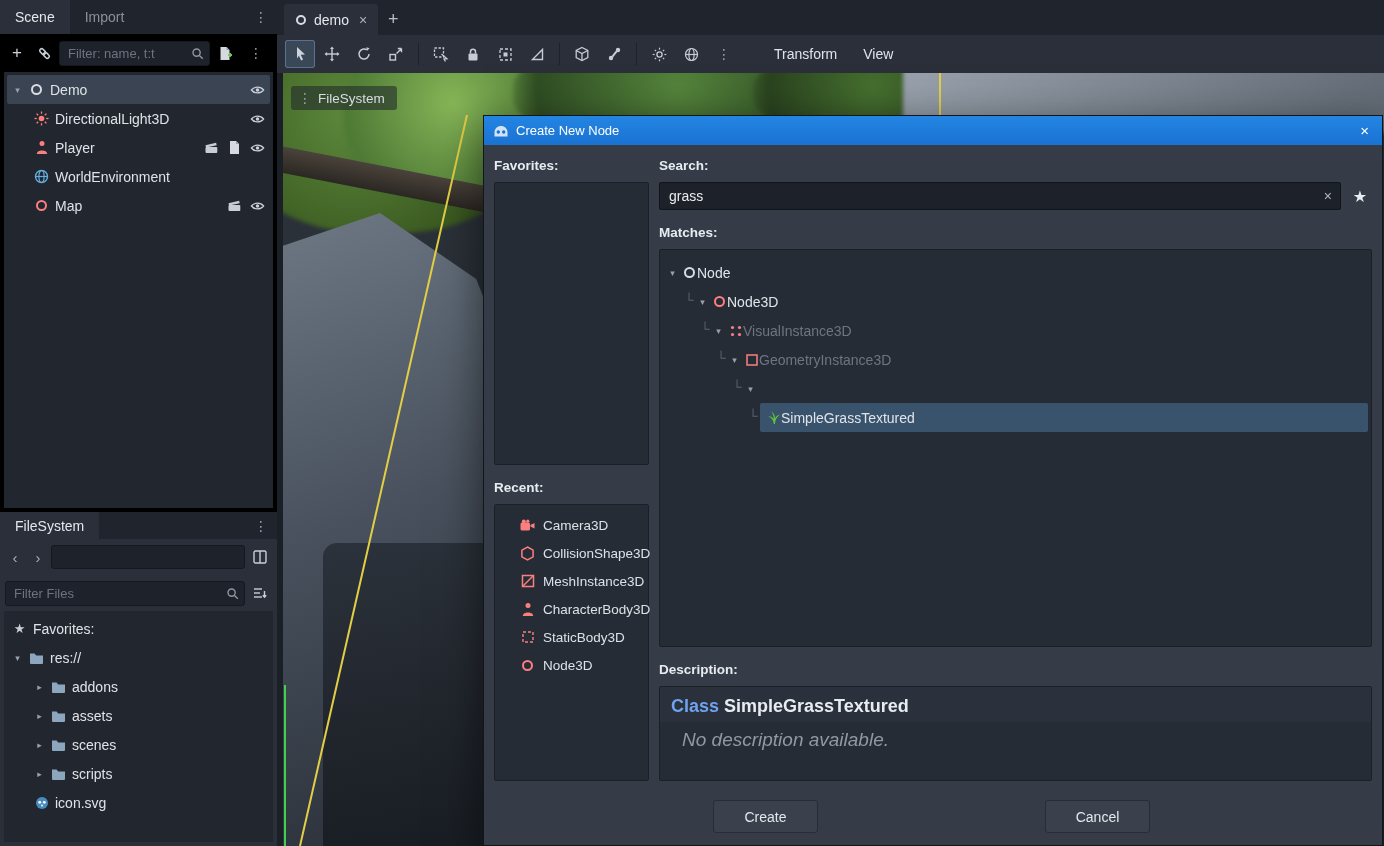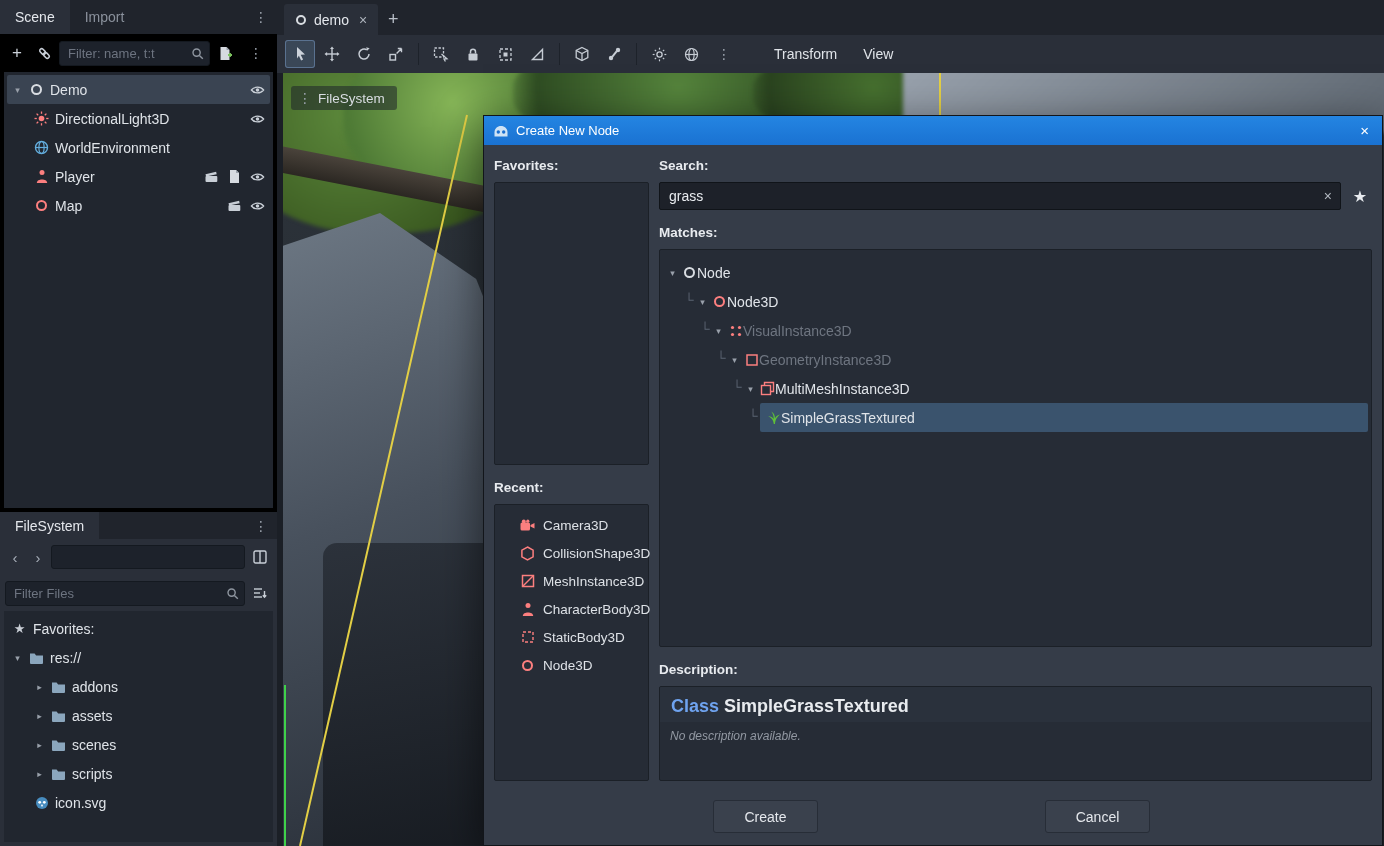--- a/index.html
+++ b/index.html
@@ -85,21 +85,21 @@
   .mrow{height:29px;display:flex;align-items:center;font-size:14px;color:#e0e4e9;}
   .mrow .corner{color:#5a6372;font-size:13px;width:14px;text-align:center;flex:none;position:relative;top:-2px;}
   .mrow .chev{width:13px;font-size:9px;color:#99a0aa;text-align:center;flex:none;}
   .mrow .mi{display:flex;align-items:center;gap:0;flex:1;height:100%;padding-left:3px;min-width:0;}
   .mrow.disabled .mlbl{color:#6e7580;}
   .mrow.selected .mi{background:#3a536d;border-radius:2px;margin-right:3px;padding-left:6px;}
   .panel.desc{flex:1;margin-bottom:0;overflow:hidden;}
   .desc-line1{padding:9px 11px 5px;font-size:18px;background:#2a313c;}
   .cls{color:#6fa3ef;font-weight:bold;}
   .clsname{font-weight:bold;color:#e8ebef;margin-left:5px;}
-  .desc-line2{padding:7px 10px;font-style:italic;color:#9298a2;font-size:12px;}
+  .desc-line2{padding:7px 22px;font-style:italic;color:#9298a2;font-size:19px;}
   .dialog-footer{height:54px;position:relative;flex:none;}
   .dbtn{position:absolute;top:9px;width:105px;height:33px;background:#3a414d;border:1px solid #272d37;border-radius:3px;
       color:#e4e7ec;font-size:14px;display:flex;align-items:center;justify-content:center;}
   .dbtn.create{left:229px;}
   .dbtn.cancel{left:561px;}
 
   svg{display:block;}
 </style>
 </head>
 <body>
@@ -174,30 +174,20 @@
       <span class="sp"></span>
       <span class="icn">
           <svg width="16" height="12" viewBox="0 0 16 12">
             <path d="M1.5 6C4.5 2 11.5 2 14.5 6 11.5 10 4.5 10 1.5 6Z" fill="none" stroke="#c8ced6" stroke-width="1.4"></path>
             <circle cx="8" cy="6" r="1.9" fill="#c8ced6"></circle>
           </svg>
         </span>
     </div>
     <div class="trow indent1">
       <span class="icn">
-          <svg width="15" height="15" viewBox="0 0 15 15">
-            <circle cx="7.5" cy="7.5" r="6" fill="none" stroke="#64aede" stroke-width="1.4"></circle>
-            <ellipse cx="7.5" cy="7.5" rx="2.6" ry="6" fill="none" stroke="#64aede" stroke-width="1.2"></ellipse>
-            <line x1="1.5" y1="7.5" x2="13.5" y2="7.5" stroke="#64aede" stroke-width="1.2"></line>
-          </svg>
-        </span>
-      <span>WorldEnvironment</span>
-    </div>
-    <div class="trow indent1">
-      <span class="icn">
           <svg width="14" height="15" viewBox="0 0 14 15">
             <circle cx="7" cy="3.4" r="2.5" fill="#fc7f7f"></circle>
             <path d="M1.8 14c0-4.6 10.4-4.6 10.4 0z" fill="#fc7f7f"></path>
           </svg>
         </span>
       <span>Player</span>
       <span class="sp"></span>
       <span class="right-icons">
         <span class="icn">
             <svg width="15" height="13" viewBox="0 0 15 13">
@@ -211,20 +201,30 @@
               <path d="M8 1v3h3z" fill="#9aa1ab"></path>
             </svg>
           </span>
         <span class="icn">
             <svg width="16" height="12" viewBox="0 0 16 12">
               <path d="M1.5 6C4.5 2 11.5 2 14.5 6 11.5 10 4.5 10 1.5 6Z" fill="none" stroke="#c8ced6" stroke-width="1.4"></path>
               <circle cx="8" cy="6" r="1.9" fill="#c8ced6"></circle>
             </svg>
           </span>
       </span>
+    </div>
+    <div class="trow indent1">
+      <span class="icn">
+          <svg width="15" height="15" viewBox="0 0 15 15">
+            <circle cx="7.5" cy="7.5" r="6" fill="none" stroke="#64aede" stroke-width="1.4"></circle>
+            <ellipse cx="7.5" cy="7.5" rx="2.6" ry="6" fill="none" stroke="#64aede" stroke-width="1.2"></ellipse>
+            <line x1="1.5" y1="7.5" x2="13.5" y2="7.5" stroke="#64aede" stroke-width="1.2"></line>
+          </svg>
+        </span>
+      <span>WorldEnvironment</span>
     </div>
     <div class="trow indent1">
       <span class="icn">
           <span class="circ red"></span>
         </span>
       <span>Map</span>
       <span class="sp"></span>
       <span class="right-icons">
         <span class="icn">
             <svg width="15" height="13" viewBox="0 0 15 13">
@@ -599,29 +599,20 @@
                 <svg width="14" height="14" viewBox="0 0 14 14">
                   <rect x="2" y="2" width="10" height="10" fill="none" stroke="#fc7f7f" stroke-width="1.5"></rect>
                 </svg>
               </span>
             <span class="mlbl">GeometryInstance3D</span>
           </span>
         </div>
         <div class="mrow" style="padding-left:70px;">
           <span class="corner">└</span>
           <span class="chev">▾</span>
-          <span class="mi">
-            <span class="icn">
-                <svg width="15" height="15" viewBox="0 0 15 15" fill="none" stroke="#fc7f7f" stroke-width="1.4">
-                  <rect x="1.5" y="4.5" width="9" height="9"></rect>
-                  <path d="M4.5 4.5v-3h9v9h-3"></path>
-                </svg>
-              </span>
-            <span class="mlbl">MultiMeshInstance3D</span>
-          </span>
         </div>
         <div class="mrow selected" style="padding-left:86px;">
           <span class="corner">└</span>
           <span class="mi">
             <span class="icn">
                 <svg width="15" height="15" viewBox="0 0 15 15">
                   <path d="M7.8 14C7.4 9.5 4.6 7.4 2.2 6.3c3 0 5 1.8 5.6 3C7.8 5.2 6.4 3 5.2 1.4 8.3 3 9 6.2 9 8.2c1-2 3-3.2 5-3.7-2.1 2-4.6 4-5 9.5z" fill="#5fc039"></path>
                 </svg>
               </span>
             <span class="mlbl">SimpleGrassTextured</span>

